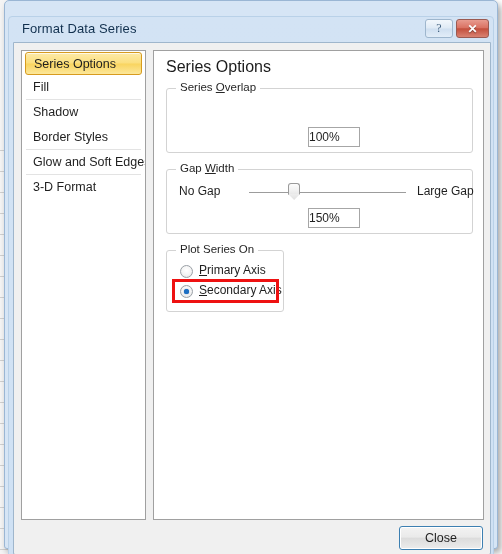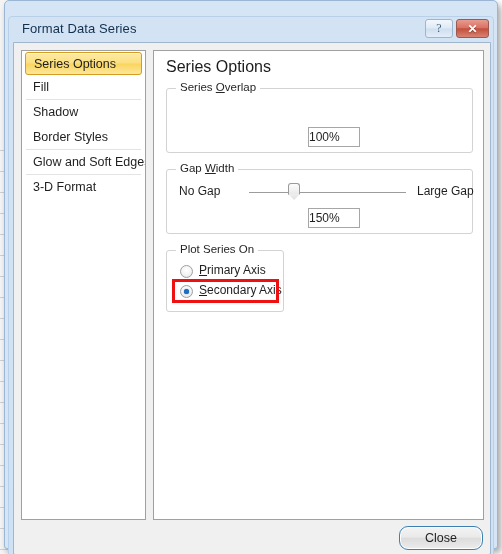--- a/index.html
+++ b/index.html
@@ -346,21 +346,21 @@
 
   
   #footer-close {
     position: absolute;
     left: 385px;
     top: 483px;
     width: 84px;
     height: 24px;
     box-sizing: border-box;
     border: 1px solid #3c7fb1;
-    border-radius: 9px;
+    border-radius: 3px;
     background: linear-gradient(to bottom, #f3f3f3 0%, #eaeaea 45%, #dcdcdc 52%, #ececec 100%);
     box-shadow: inset 0 0 0 1px #ffffff;
     font-size: 12.5px;
     color: #1f1f1f;
     text-align: center;
     line-height: 22px;
     cursor: default;
   }
 </style>
 </head>

